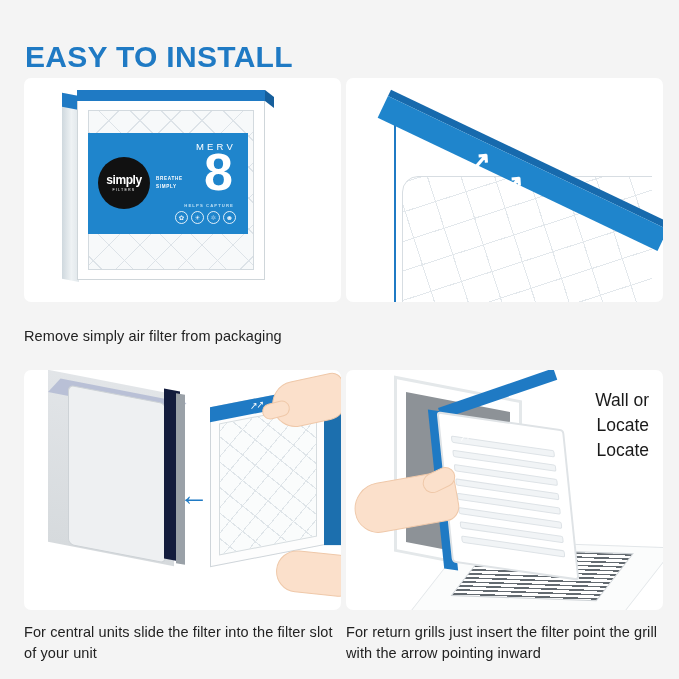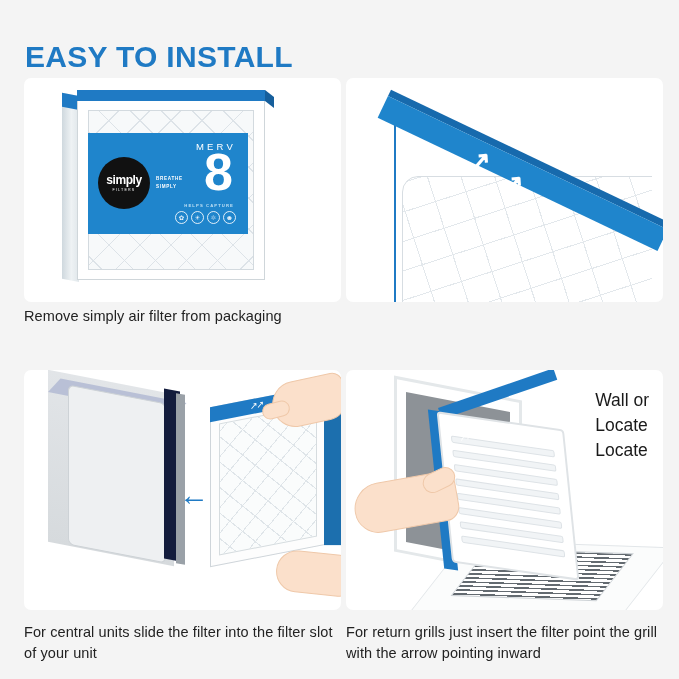--- a/index.html
+++ b/index.html
@@ -24,21 +24,21 @@
   .cell.c3 { left: 24px;  top: 292px; }
   .cell.c4 { left: 346px; top: 292px; }
 
   .card {
     position: relative; width: 317px; height: 224px;
     background: #ffffff; border-radius: 7px; overflow: hidden;
   }
   .cell.c3 .card, .cell.c4 .card { height: 240px; }
 
   .caption {
-    margin-top: 4px;
+    margin-top: 24px;
     font-size: 14.5px; line-height: 1.42; color: #222; letter-spacing: .1px;
   }
   .cell.c3 .caption, .cell.c4 .caption { margin-top: 12px; }
 
   
   .p1-wrap { position:absolute; left:38px; top:12px; width:212px; height:200px; }
   .box-spine {
     position:absolute; left:0; top:6px; width:17px; height:186px;
     background: linear-gradient(90deg,#cfd8de 0%, #eef2f4 55%, #dfe6ea 100%);
     transform: skewY(11deg); transform-origin: right top;
@@ -254,21 +254,21 @@
     position:absolute; left:8px; top:108px; width:104px; height:50px;
     background:#fbe0cb; border:1px solid #efc8a9;
     border-radius:40px 22px 22px 36px; transform: rotate(-10deg);
   }
   .hand-c-finger{
     position:absolute; left:76px; top:100px; width:34px; height:20px;
     background:#fbe0cb; border:1px solid #efc8a9; border-radius:12px;
     transform: rotate(-26deg);
   }
   .wall-label{
-    position:absolute; right:14px; top:18px; text-align:left;
+    position:absolute; right:14px; top:18px; text-align:right;
     font-size:17.5px; line-height:1.42; color:#1a1a1a;
   }
 </style>
 </head>
 <body>
 
 <div class="page">
 
   <div class="headline">EASY TO INSTALL</div>
 

